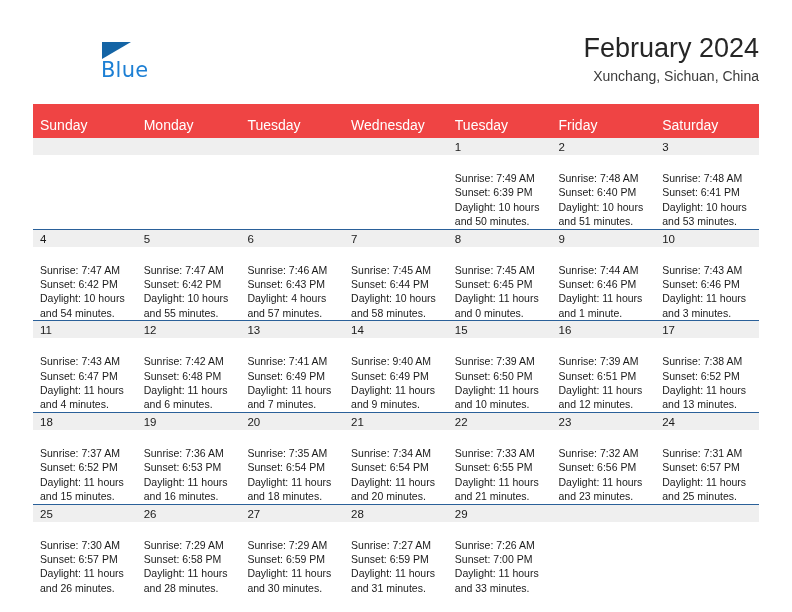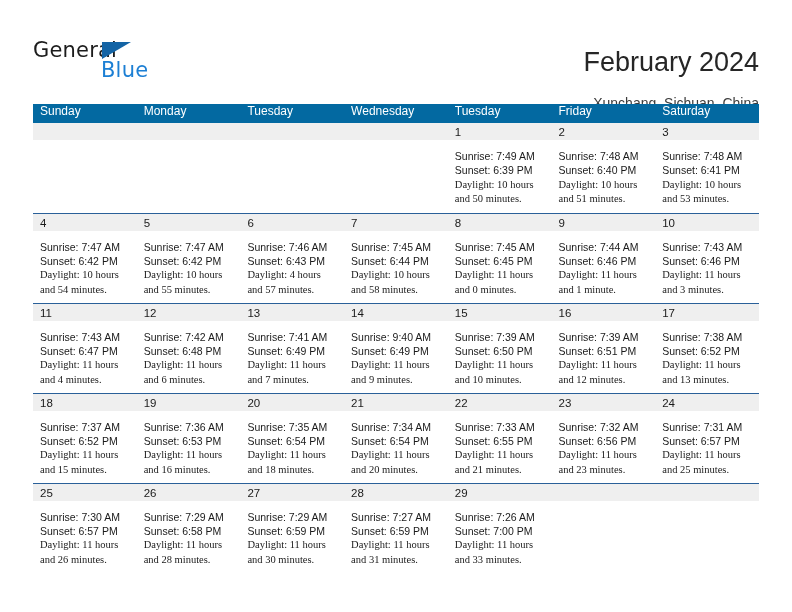--- a/index.html
+++ b/index.html
@@ -75,48 +75,47 @@
     top: 32px;
     text-align: right;
   }
   .cal-title {
     font-size: 27px;
     color: #262626;
     font-weight: 400;
     line-height: 32px;
     font-family: "Liberation Sans", sans-serif;
     white-space: nowrap;
-    margin-top: 14px;
   }
   .cal-subtitle {
-    margin-top: 17px;
+    margin-top: 4px;
     font-size: 14px;
     color: #3b3b3b;
     font-weight: 400;
     line-height: 16px;
     white-space: nowrap;
   }
 
   
   .calendar {
     position: absolute;
     left: 33px;
     top: 104px;
     width: 726px;
     border-collapse: collapse;
     table-layout: fixed;
   }
 
   .calendar th {
-    background: #0369a1;
+    background: #ef4444;
     color: #ffffff;
-    font-size: 12px;
+    font-size: 14px;
     font-weight: 400;
     text-align: left;
-    padding: 0 0 5px 7px;
+    padding: 13px 0 5px 7px;
     height: 18px;
     box-sizing: border-box;
     border: none;
   }
 
   .week-row > td {
     border-top: 1.4px solid #2a6099;
     padding: 0;
     vertical-align: top;
     height: 90px;
@@ -133,45 +132,43 @@
     padding: 3px 0 3px 7px;
     height: 17px;
     box-sizing: border-box;
     line-height: 12px;
   }
   .daynum.empty {
     color: transparent;
   }
 
   .details {
-    padding: 9px 6px 0 7px;
+    padding: 16px 6px 0 7px;
     font-size: 10.5px;
     line-height: 14.4px;
     color: #1a1a1a;
   }
   .details div {
     white-space: nowrap;
   }
   .details .daylight {
     white-space: normal;
-    font-family: Liberation Serif, serif;
   }
   .cell-empty .details {
     visibility: hidden;
   }
 </style>
 </head>
 <body>
 
 <div class="page">
 
   <div class="header">
 
     <div class="logo">
-      <span class="logo-general">General</span>
       <span class="logo-tri"></span>
       <span class="logo-blue">Blue</span>
     </div>
 
     <div class="title-block">
       <div class="cal-title">February 2024</div>
       <div class="cal-subtitle">Xunchang, Sichuan, China</div>
     </div>
 
   </div>

